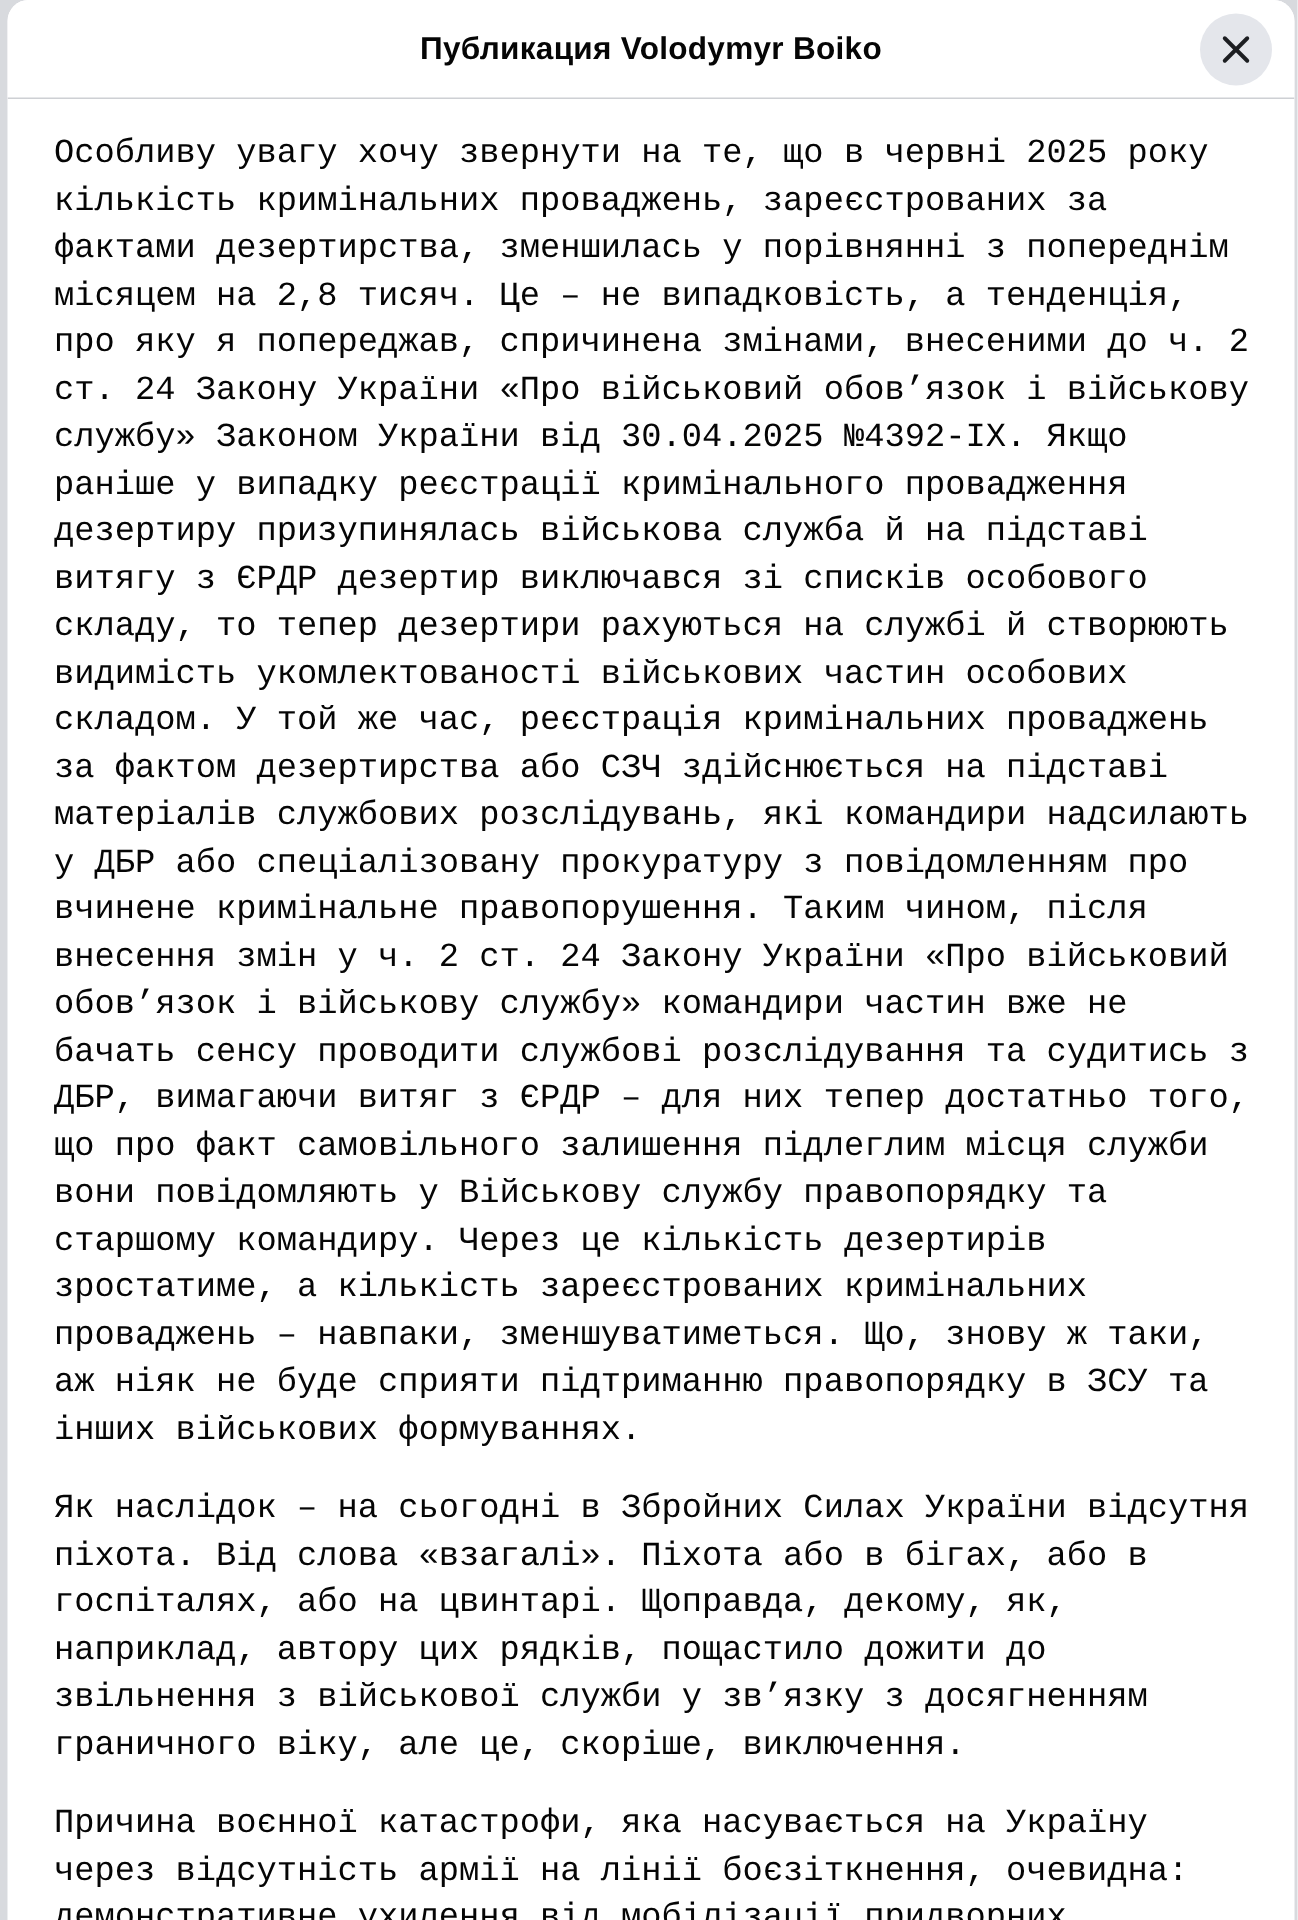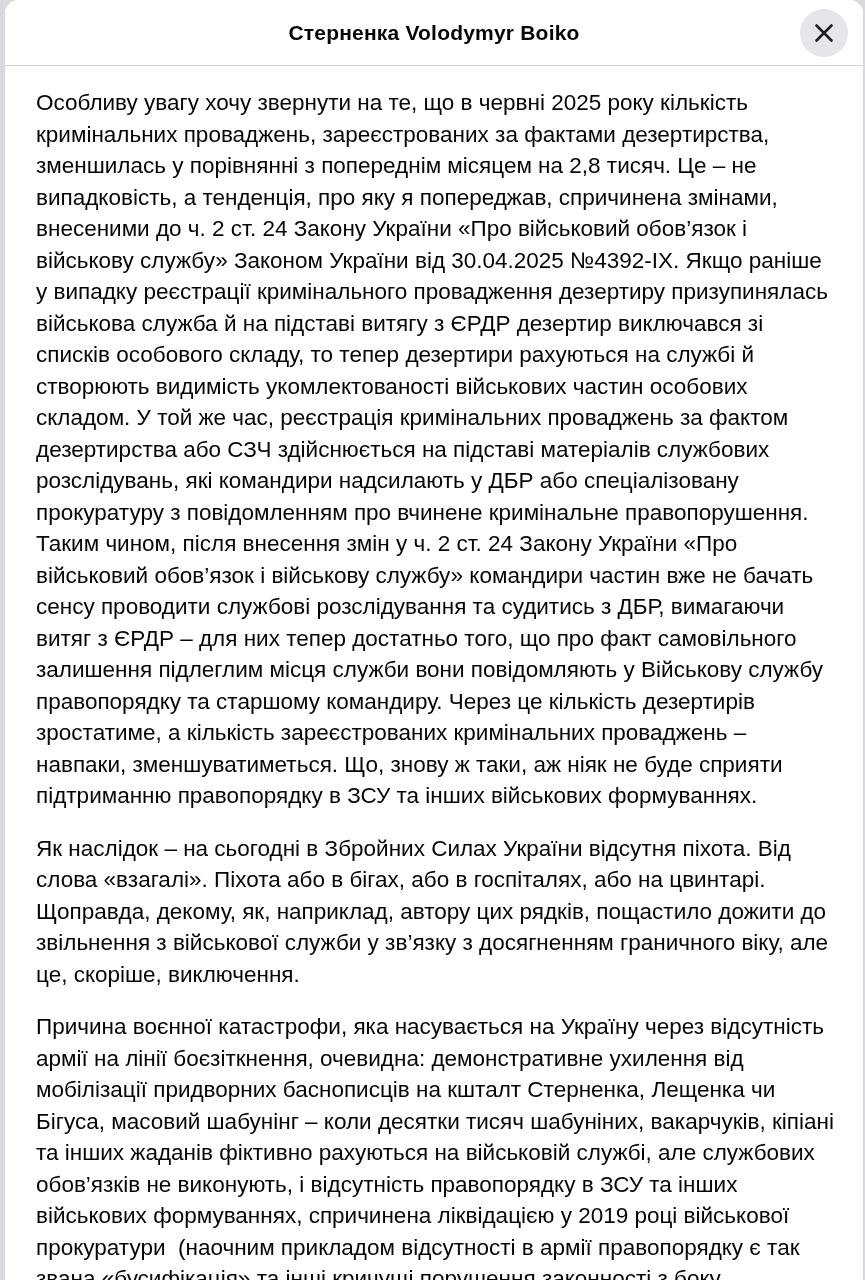--- a/index.html
+++ b/index.html
@@ -53,29 +53,30 @@
   .close-btn svg { display: block; }
   .content {
     padding: 21px 26px 0 31px;
     color: #050505;
     font-size: 22.5px;
     line-height: 31.5px;
   }
   .content p {
     margin: 0 0 21px 0;
     white-space: pre-wrap;
+    font-family: Liberation Mono, monospace;
   }
 </style>
 </head>
 <body>
 
 <div class="modal">
 
   <div class="modal-header">
-    <div class="modal-title">Стерненка Volodymyr Boiko</div>
+    <div class="modal-title">Публикация Volodymyr Boiko</div>
     <button class="close-btn">
       <span>
         <svg width="22" height="22" viewBox="0 0 22 22">
           <line x1="3.5" y1="3.5" x2="18.5" y2="18.5" stroke="#1c1e21" stroke-width="2.6" stroke-linecap="round"></line>
           <line x1="18.5" y1="3.5" x2="3.5" y2="18.5" stroke="#1c1e21" stroke-width="2.6" stroke-linecap="round"></line>
         </svg>
       </span>
     </button>
   </div>
 

